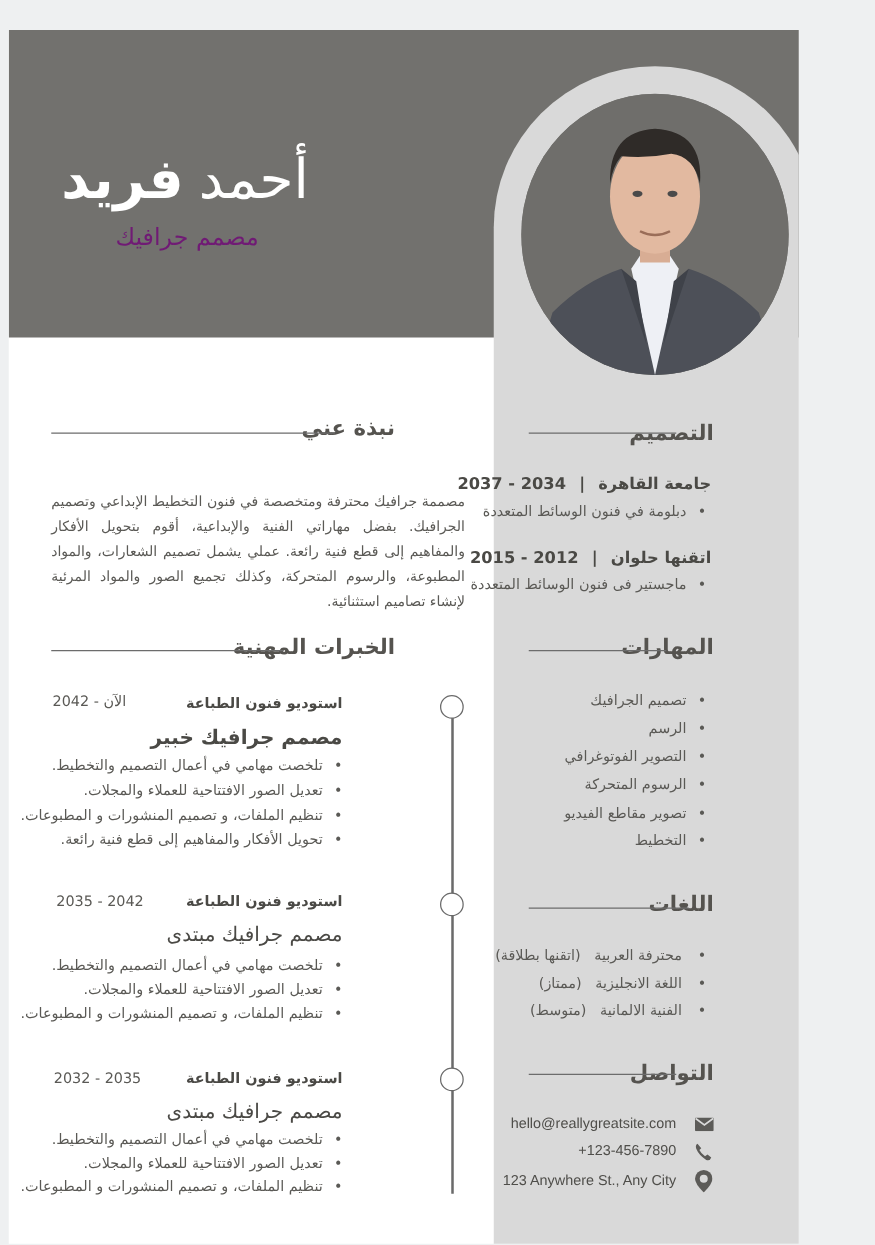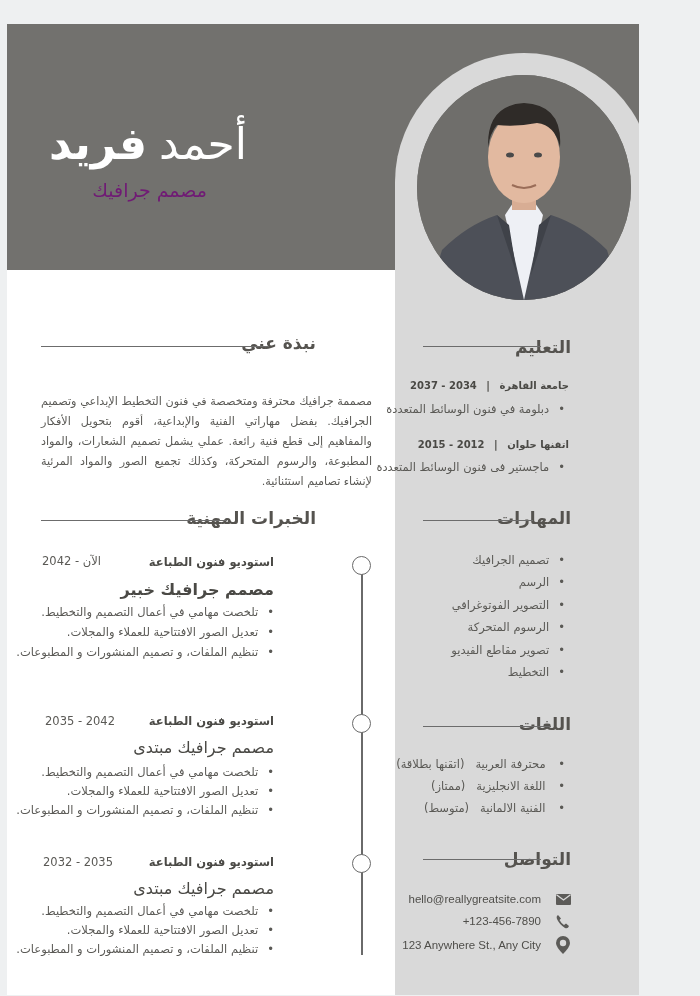--- a/index.html
+++ b/index.html
@@ -16,21 +16,21 @@
 
   .arch { position: absolute; left: 388px; top: 29px; width: 258px; height: 960px; background: #d9d9d9; border-radius: 129px 129px 0 0; }
   .photo { position: absolute; left: 410px; top: 51px; width: 214px; height: 225px; border-radius: 50%; overflow: hidden; background: #6f6e6b; }
 
   .sec-title { position: absolute; direction: rtl; font-weight: 700; color: #55534f; font-size: 17px; white-space: nowrap; }
   .sec-line { position: absolute; height: 1px; background: #6c6c6c; }
 
   .rtl { direction: rtl; text-align: right; margin-top: 13px; }
   .about { position: absolute; left: 34px; top: 355px; width: 331px; font-size: 11.2px; line-height: 20px; color: #5a5955; text-align: justify; text-align-last: right; }
 
-  .edu-head { position: absolute; direction: rtl; font-weight: 700; font-size: 10px; color: #4a4945; white-space: nowrap; }
+  .edu-head { position: absolute; direction: rtl; font-weight: 700; font-size: 13px; color: #4a4945; white-space: nowrap; }
   .bullet-line { position: absolute; direction: rtl; font-size: 11.5px; color: #5a5955; white-space: nowrap; }
   .bullet-line::before { content: "•"; margin-left: 9px; color: #5a5955; }
 
   .tl-line { position: absolute; left: 354px; top: 540px; width: 2px; height: 391px; background: #6a6a6a; }
   .tl-dot { position: absolute; width: 19px; height: 19px; border: 1.5px solid #6a6a6a; border-radius: 50%; background: #ffffff; }
 
   .job-company { position: absolute; direction: rtl; font-weight: 700; font-size: 11.5px; color: #4a4945; white-space: nowrap; }
   .job-role { position: absolute; direction: rtl; font-size: 16px; color: #4a4945; white-space: nowrap; }
   .job-role.bold { font-weight: 700; }
   .job-date { position: absolute; font-size: 11.5px; color: #5a5955; white-space: nowrap; }
@@ -76,36 +76,37 @@
   <div class="tl-dot" style="left:345px; top:532px;"></div>
   <div class="tl-dot" style="left:345px; top:690px;"></div>
   <div class="tl-dot" style="left:345px; top:830px;"></div>
 
   <div class="job-company" style="right:365px; top:531px;">استوديو فنون الطباعة</div>
   <div class="job-date" style="left:35px; top:530px;">2042 - الآن</div>
   <div class="job-role bold" style="right:365px; top:556px;">مصمم جرافيك خبير</div>
   <div class="bullet-line" style="right:365px; top:581px;">تلخصت مهامي في أعمال التصميم والتخطيط.</div>
   <div class="bullet-line" style="right:365px; top:601px;">تعديل الصور الافتتاحية للعملاء والمجلات.</div>
   <div class="bullet-line" style="right:365px; top:621px;">تنظيم الملفات، و تصميم المنشورات و المطبوعات.</div>
+  <div class="bullet-line" style="right:365px; top:640px;">تحويل الأفكار والمفاهيم إلى قطع فنية رائعة.</div>
 
   <div class="job-company" style="right:365px; top:690px;">استوديو فنون الطباعة</div>
   <div class="job-date" style="left:38px; top:690px;">2035 - 2042</div>
   <div class="job-role" style="right:365px; top:714px;">مصمم جرافيك مبتدى</div>
   <div class="bullet-line" style="right:365px; top:741px;">تلخصت مهامي في أعمال التصميم والتخطيط.</div>
   <div class="bullet-line" style="right:365px; top:760px;">تعديل الصور الافتتاحية للعملاء والمجلات.</div>
   <div class="bullet-line" style="right:365px; top:779px;">تنظيم الملفات، و تصميم المنشورات و المطبوعات.</div>
 
   <div class="job-company" style="right:365px; top:831px;">استوديو فنون الطباعة</div>
   <div class="job-date" style="left:36px; top:831px;">2032 - 2035</div>
   <div class="job-role" style="right:365px; top:855px;">مصمم جرافيك مبتدى</div>
   <div class="bullet-line" style="right:365px; top:880px;">تلخصت مهامي في أعمال التصميم والتخطيط.</div>
   <div class="bullet-line" style="right:365px; top:899px;">تعديل الصور الافتتاحية للعملاء والمجلات.</div>
   <div class="bullet-line" style="right:365px; top:918px;">تنظيم الملفات، و تصميم المنشورات و المطبوعات.</div>
 
-  <div class="sec-title" style="right:68px; top:313px;">التعليم</div>
+  <div class="sec-title" style="right:68px; top:313px;">التصميم</div>
   <div class="sec-line" style="left:416px; top:322px; width:118px;"></div>
   <div class="edu-head" style="right:70px; top:356px;">
     <span>جامعة القاهرة</span>
     <span style="margin:0 6px;">|</span>
     <span>2034 - 2037</span>
   </div>
   <div class="bullet-line" style="right:74px; top:378px;">دبلومة في فنون الوسائط المتعددة</div>
   <div class="edu-head" style="right:70px; top:415px;">
     <span>اتقنها حلوان</span>
     <span style="margin:0 6px;">|</span>

